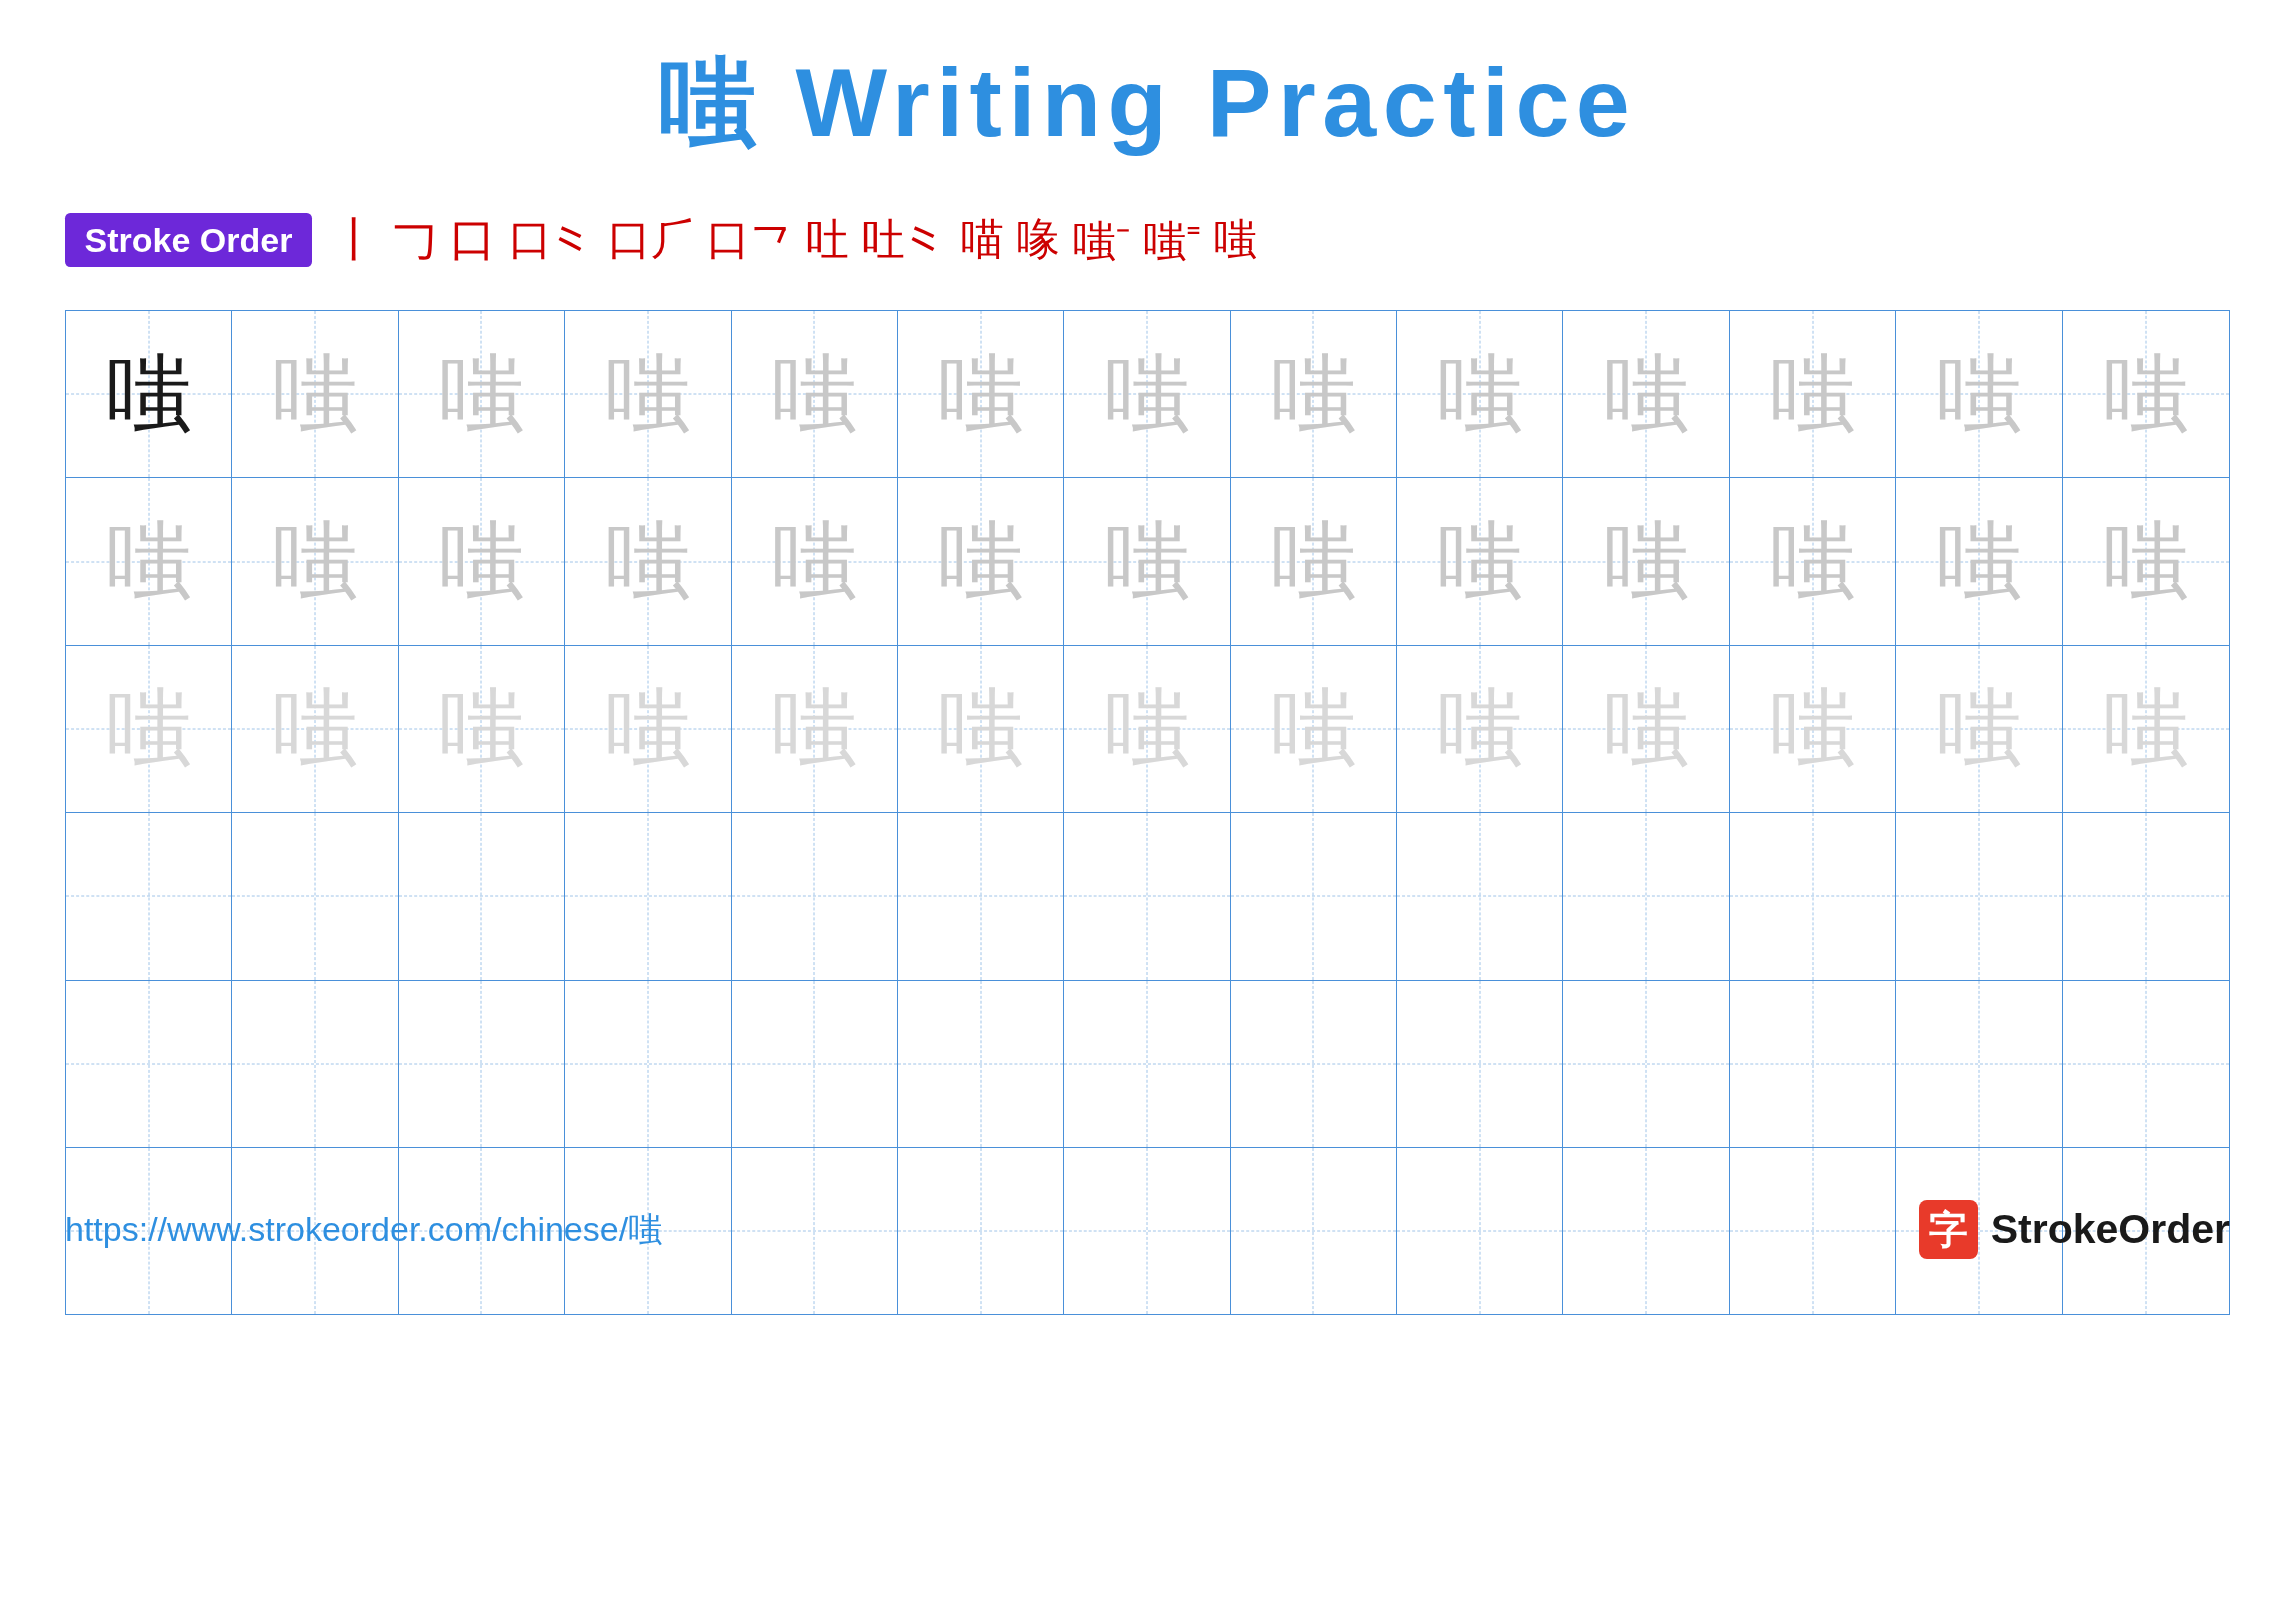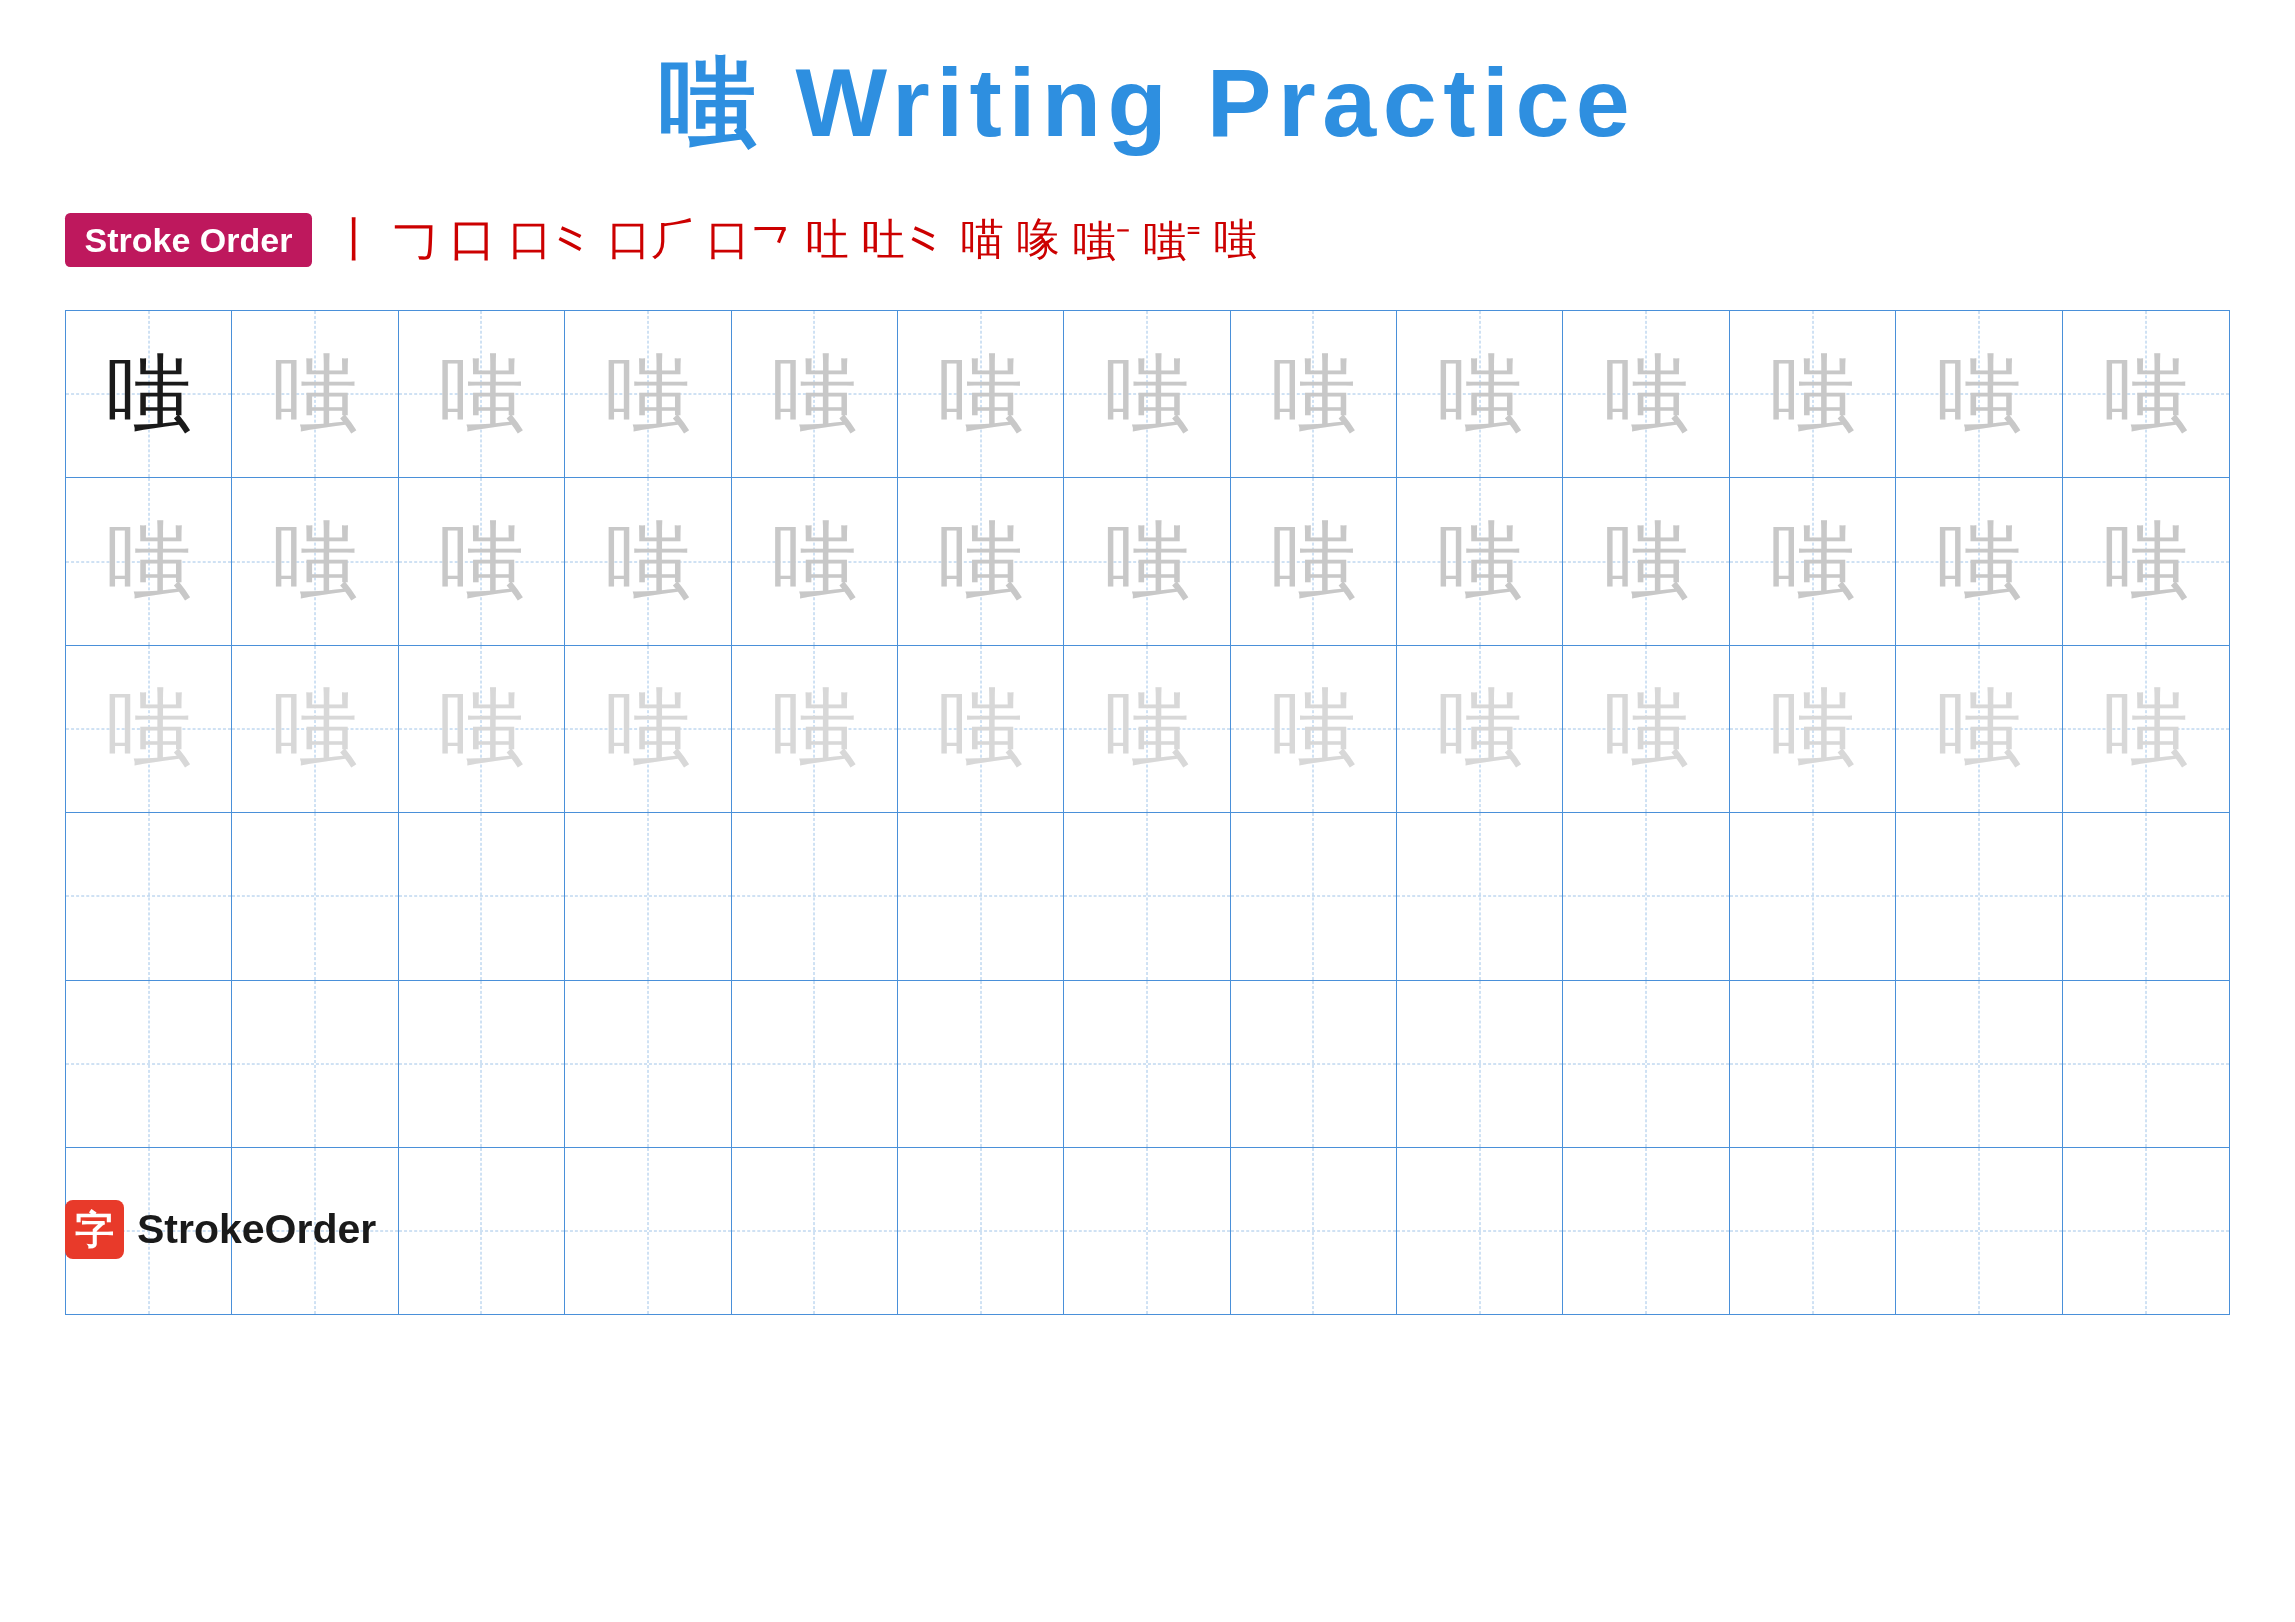--- a/index.html
+++ b/index.html
@@ -33,21 +33,21 @@
 
     
     .stroke-order-row {
       display: flex;
       align-items: center;
       margin-bottom: 39px;
       gap: 19.6px;
     }
 
     .stroke-order-badge {
-      background: #be185d;
+      background: #6d28d9;
       color: #fff;
       font-size: 34px;
       font-weight: bold;
       padding: 7.9px 19.6px;
       border-radius: 5.2px;
       font-family: Arial, sans-serif;
       white-space: nowrap;
     }
 
     .stroke-sequence {
@@ -380,20 +380,21 @@
       <div class="grid-cell empty"></div>
       <div class="grid-cell empty"></div>
       <div class="grid-cell empty"></div>
       <div class="grid-cell empty"></div>
       <div class="grid-cell empty"></div>
     </div>
 
   </div>
 
   <div class="footer">
+    <a class="footer-url">https://www.strokeorder.com/chinese/嗤</a>
     <div class="footer-logo">
       <div class="logo-icon">字</div>
       <span class="logo-text">StrokeOrder</span>
     </div>
   </div>
 
 </div>
 
 
 </body></html>

